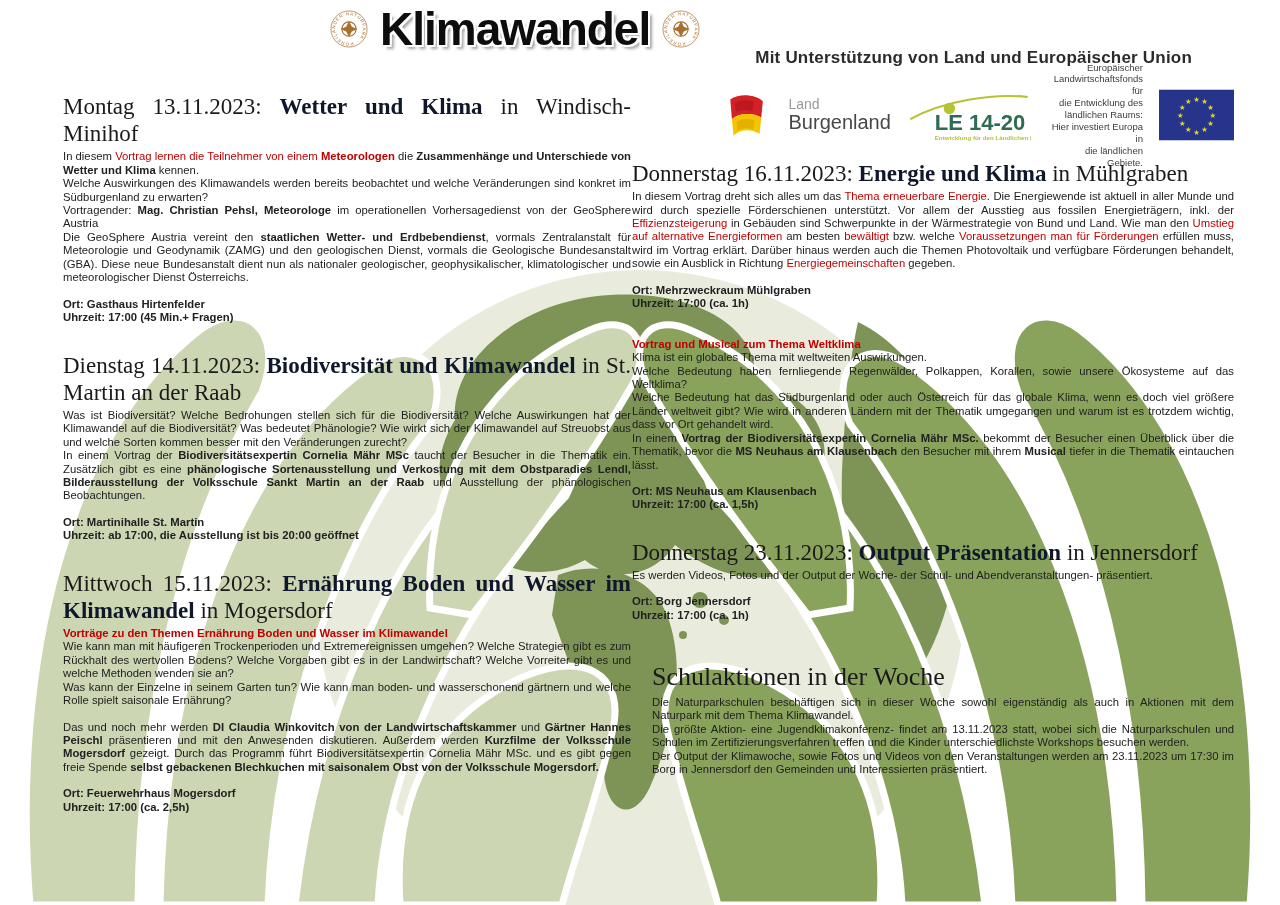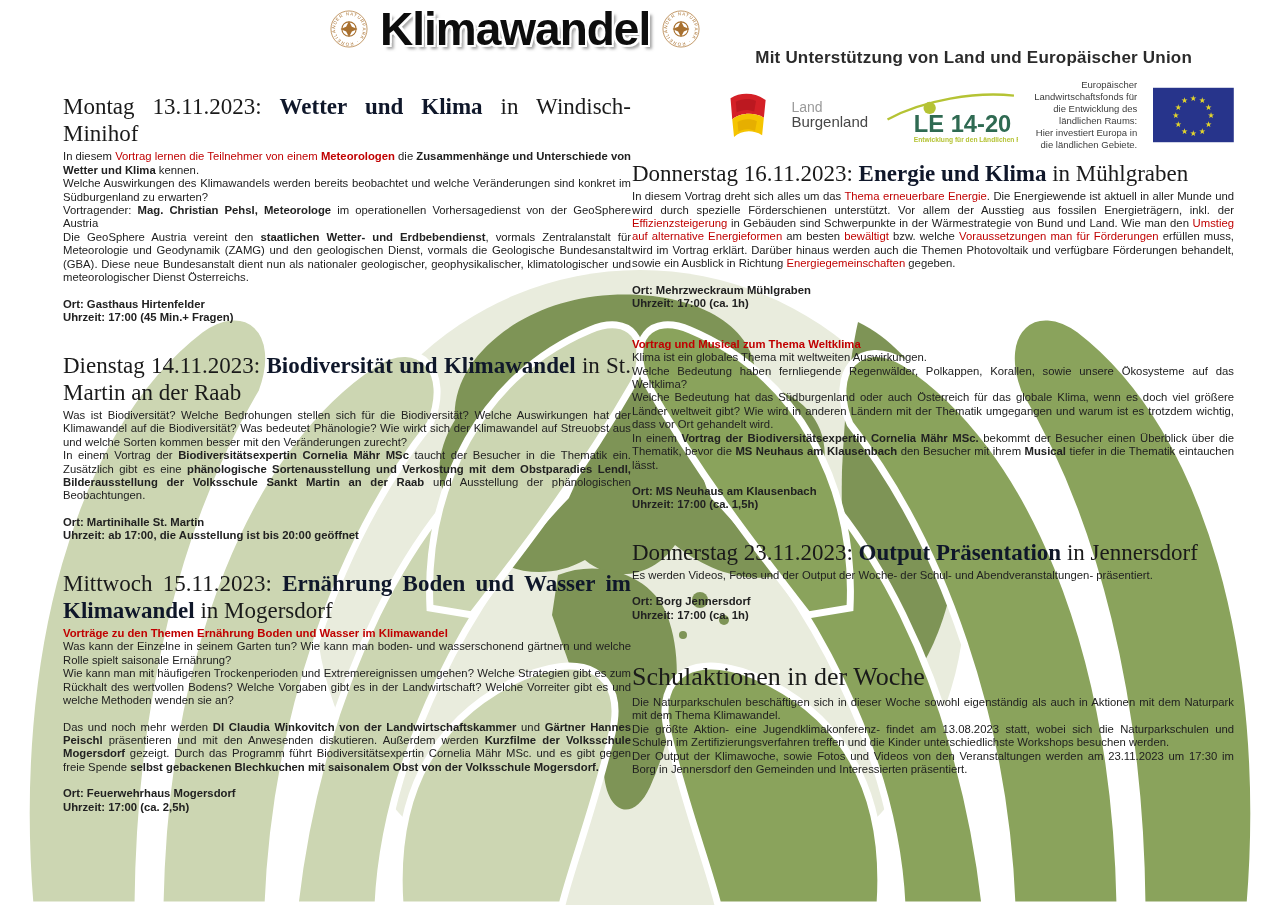--- a/index.html
+++ b/index.html
@@ -19,28 +19,28 @@
   }
 
   
   .col-left{position:absolute;left:63px;top:93px;width:568px;}
   .col-right{position:absolute;left:632px;top:48px;width:602px;}
 
   .support{font-size:17px;font-weight:bold;color:#2b2b2b;margin:0 42px 10px auto;width:440px;text-align:right;letter-spacing:.2px;}
   .logo-row{display:flex;align-items:center;gap:16px;margin:0 0 4px 95px;height:74px;}
   .lb-text{line-height:1.05;margin-left:8px;}
   .lb-line1{font-size:14px;color:#9a9a9a;}
-  .lb-line2{font-size:15px;color:#474747;}
+  .lb-line2{font-size:20px;color:#474747;}
   .eu-fund{font-size:9.5px;line-height:1.25;color:#3c3c3c;text-align:right;white-space:pre-line;width:118px;}
 
   
   .event{margin-top:27px;}
   .col-left .event:first-child{margin-top:0;}
   .col-right .event.first{margin-top:8px;}
-  .event.schul{margin-top:40px;}
+  .event.schul{margin-top:40px;margin-left:20px;}
   .ev-head{font-family:"Liberation Serif",serif;font-weight:normal;font-size:23px;line-height:1.18;color:#1a1a1a;margin:0 0 3px 0;text-align:justify;}
   .schul .ev-head{font-size:26px;}
   .hh{color:#0f172a;font-weight:bold;}
   .subtitle{color:#c00000;font-weight:bold;font-size:11.3px;line-height:1.19;margin:0;text-align:justify;}
   .para{font-size:11.3px;line-height:1.19;margin:0;text-align:justify;}
   .seg-b{font-weight:bold;}
   .seg-r{color:#c00000;}
   .seg-rb{color:#c00000;font-weight:bold;}
   .meta{font-weight:bold;font-size:11.3px;line-height:1.19;margin:0;}
   .ort{margin-top:13px;}
@@ -115,22 +115,22 @@
       <h2 class="ev-head"><span>Dienstag 14.11.2023: </span><span class="hh">Biodiversität und Klimawandel</span><span> in St. Martin an der Raab</span></h2>
       <p class="para"><span class="seg-p">Was ist Biodiversität? Welche Bedrohungen stellen sich für die Biodiversität? Welche Auswirkungen hat der Klimawandel auf die Biodiversität? Was bedeutet Phänologie? Wie wirkt sich der Klimawandel auf Streuobst aus und welche Sorten kommen besser mit den Veränderungen zurecht?</span></p>
       <p class="para"><span class="seg-p">In einem Vortrag der </span><span class="seg-b">Biodiversitätsexpertin Cornelia Mähr MSc</span><span class="seg-p"> taucht der Besucher in die Thematik ein. Zusätzlich gibt es eine </span><span class="seg-b">phänologische Sortenausstellung und Verkostung mit dem Obstparadies Lendl, Bilderausstellung der Volksschule Sankt Martin an der Raab</span><span class="seg-p"> und Ausstellung der phänologischen Beobachtungen.</span></p>
       <p class="meta ort">Ort: Martinihalle St. Martin</p>
       <p class="meta">Uhrzeit: ab 17:00, die Ausstellung ist bis 20:00 geöffnet</p>
     </section>
 
     <section class="event">
       <h2 class="ev-head"><span>Mittwoch 15.11.2023: </span><span class="hh">Ernährung Boden und Wasser im Klimawandel</span><span> in Mogersdorf</span></h2>
       <p class="subtitle">Vorträge zu den Themen Ernährung Boden und Wasser im Klimawandel</p>
+      <p class="para"><span class="seg-p">Wie kann man mit häufigeren Trockenperioden und Extremereignissen umgehen? Welche Strategien gibt es zum Rückhalt des wertvollen Bodens? Welche Vorgaben gibt es in der Landwirtschaft? Welche Vorreiter gibt es und welche Methoden wenden sie an?</span></p>
       <p class="para"><span class="seg-p">Was kann der Einzelne in seinem Garten tun? Wie kann man boden- und wasserschonend gärtnern und welche Rolle spielt saisonale Ernährung?</span></p>
-      <p class="para"><span class="seg-p">Wie kann man mit häufigeren Trockenperioden und Extremereignissen umgehen? Welche Strategien gibt es zum Rückhalt des wertvollen Bodens? Welche Vorgaben gibt es in der Landwirtschaft? Welche Vorreiter gibt es und welche Methoden wenden sie an?</span></p>
       <p class="para gap-top"><span class="seg-p">Das und noch mehr werden </span><span class="seg-b">DI Claudia Winkovitch von der Landwirtschaftskammer</span><span class="seg-p"> und </span><span class="seg-b">Gärtner Hannes Peischl</span><span class="seg-p"> präsentieren und mit den Anwesenden diskutieren. Außerdem werden </span><span class="seg-b">Kurzfilme der Volksschule Mogersdorf</span><span class="seg-p"> gezeigt. Durch das Programm führt Biodiversitätsexpertin Cornelia Mähr MSc. und es gibt gegen freie Spende </span><span class="seg-b">selbst gebackenen Blechkuchen mit saisonalem Obst von der Volksschule Mogersdorf.</span></p>
       <p class="meta ort">Ort: Feuerwehrhaus Mogersdorf</p>
       <p class="meta">Uhrzeit: 17:00 (ca. 2,5h)</p>
     </section>
 
   </div>
 
   <div class="col-right">
 
     <p class="support">Mit Unterstützung von Land und Europäischer Union</p>
@@ -197,18 +197,18 @@
     <section class="event">
       <h2 class="ev-head"><span>Donnerstag 23.11.2023: </span><span class="hh">Output Präsentation</span><span> in Jennersdorf</span></h2>
       <p class="para"><span class="seg-p">Es werden Videos, Fotos und der Output der Woche- der Schul- und Abendveranstaltungen- präsentiert.</span></p>
       <p class="meta ort">Ort: Borg Jennersdorf</p>
       <p class="meta">Uhrzeit: 17:00 (ca. 1h)</p>
     </section>
 
     <section class="event schul">
       <h2 class="ev-head"><span>Schulaktionen in der Woche</span></h2>
       <p class="para"><span class="seg-p">Die Naturparkschulen beschäftigen sich in dieser Woche sowohl eigenständig als auch in Aktionen mit dem Naturpark mit dem Thema Klimawandel.</span></p>
-      <p class="para"><span class="seg-p">Die größte Aktion- eine Jugendklimakonferenz- findet am 13.08.2023 statt, wobei sich die Naturparkschulen und Schulen im Zertifizierungsverfahren treffen und die Kinder unterschiedlichste Workshops besuchen werden.</span></p>
+      <p class="para"><span class="seg-p">Die größte Aktion- eine Jugendklimakonferenz- findet am 13.11.2023 statt, wobei sich die Naturparkschulen und Schulen im Zertifizierungsverfahren treffen und die Kinder unterschiedlichste Workshops besuchen werden.</span></p>
       <p class="para"><span class="seg-p">Der Output der Klimawoche, sowie Fotos und Videos von den Veranstaltungen werden am 23.11.2023 um 17:30 im Borg in Jennersdorf den Gemeinden und Interessierten präsentiert.</span></p>
     </section>
 
   </div>
 </div>
 
 </body></html>

